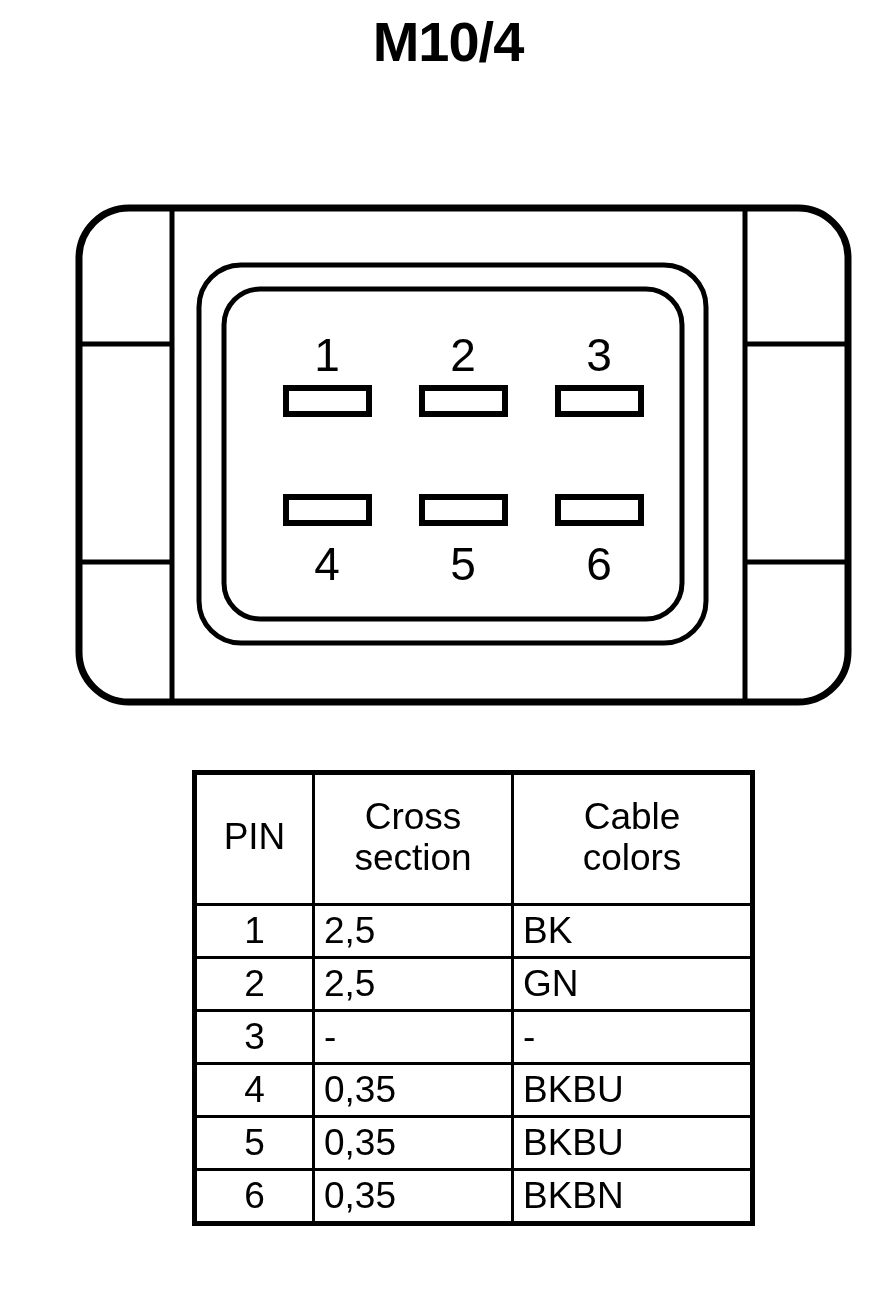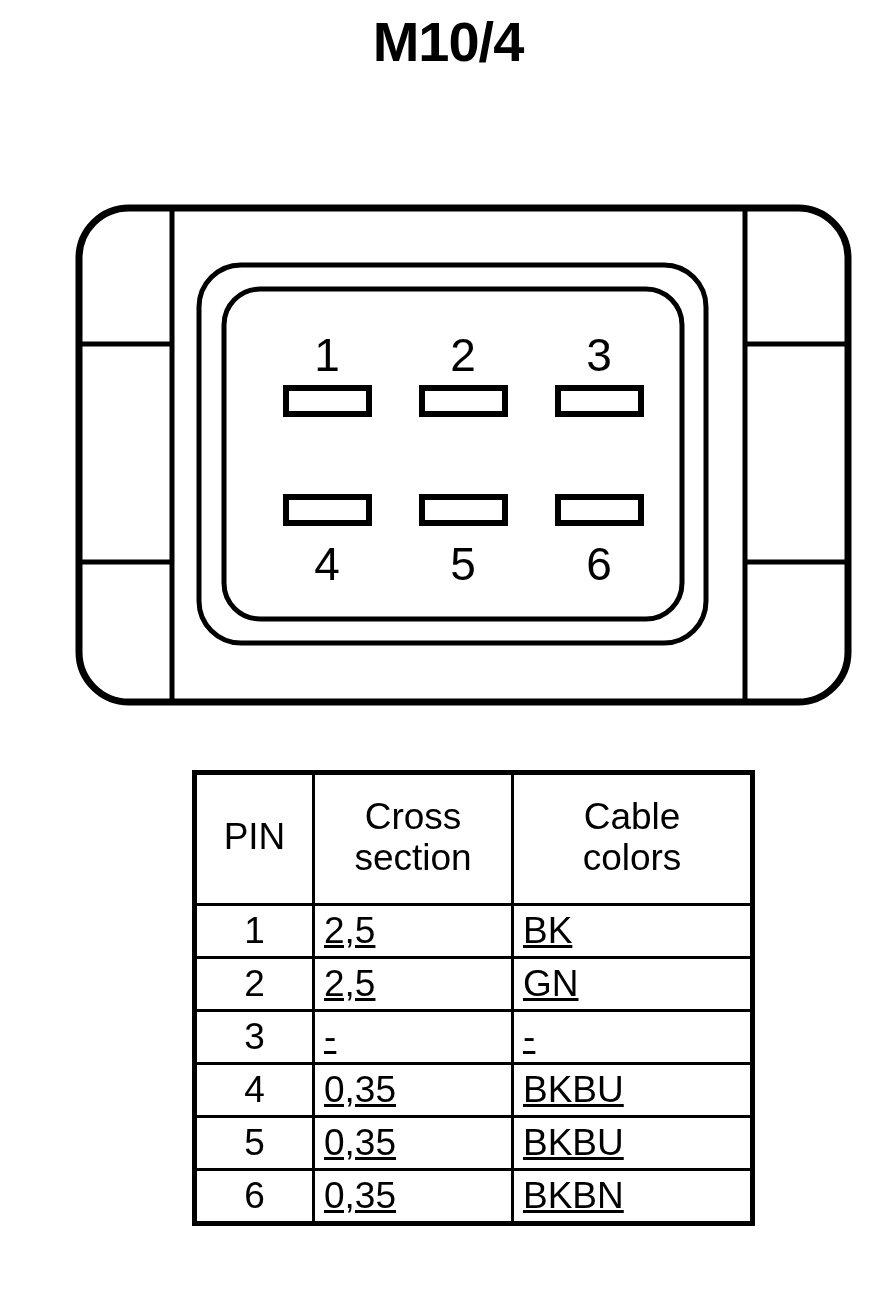--- a/index.html
+++ b/index.html
@@ -86,21 +86,20 @@
   .pin-table tbody td {
     height: 50px;
     vertical-align: middle;
   }
   .pin-table tbody td.pin-cell {
     text-align: center;
   }
   .pin-table tbody td.val-cell {
     text-align: left;
     padding-left: 9px;
-    text-decoration: underline;
   }
 </style>
 </head>
 <body>
 
 <div class="title">M10/4</div>
 
 <div class="connector-figure">
   <svg width="800" height="530" viewBox="0 0 800 530" xmlns="http://www.w3.org/2000/svg">
 

